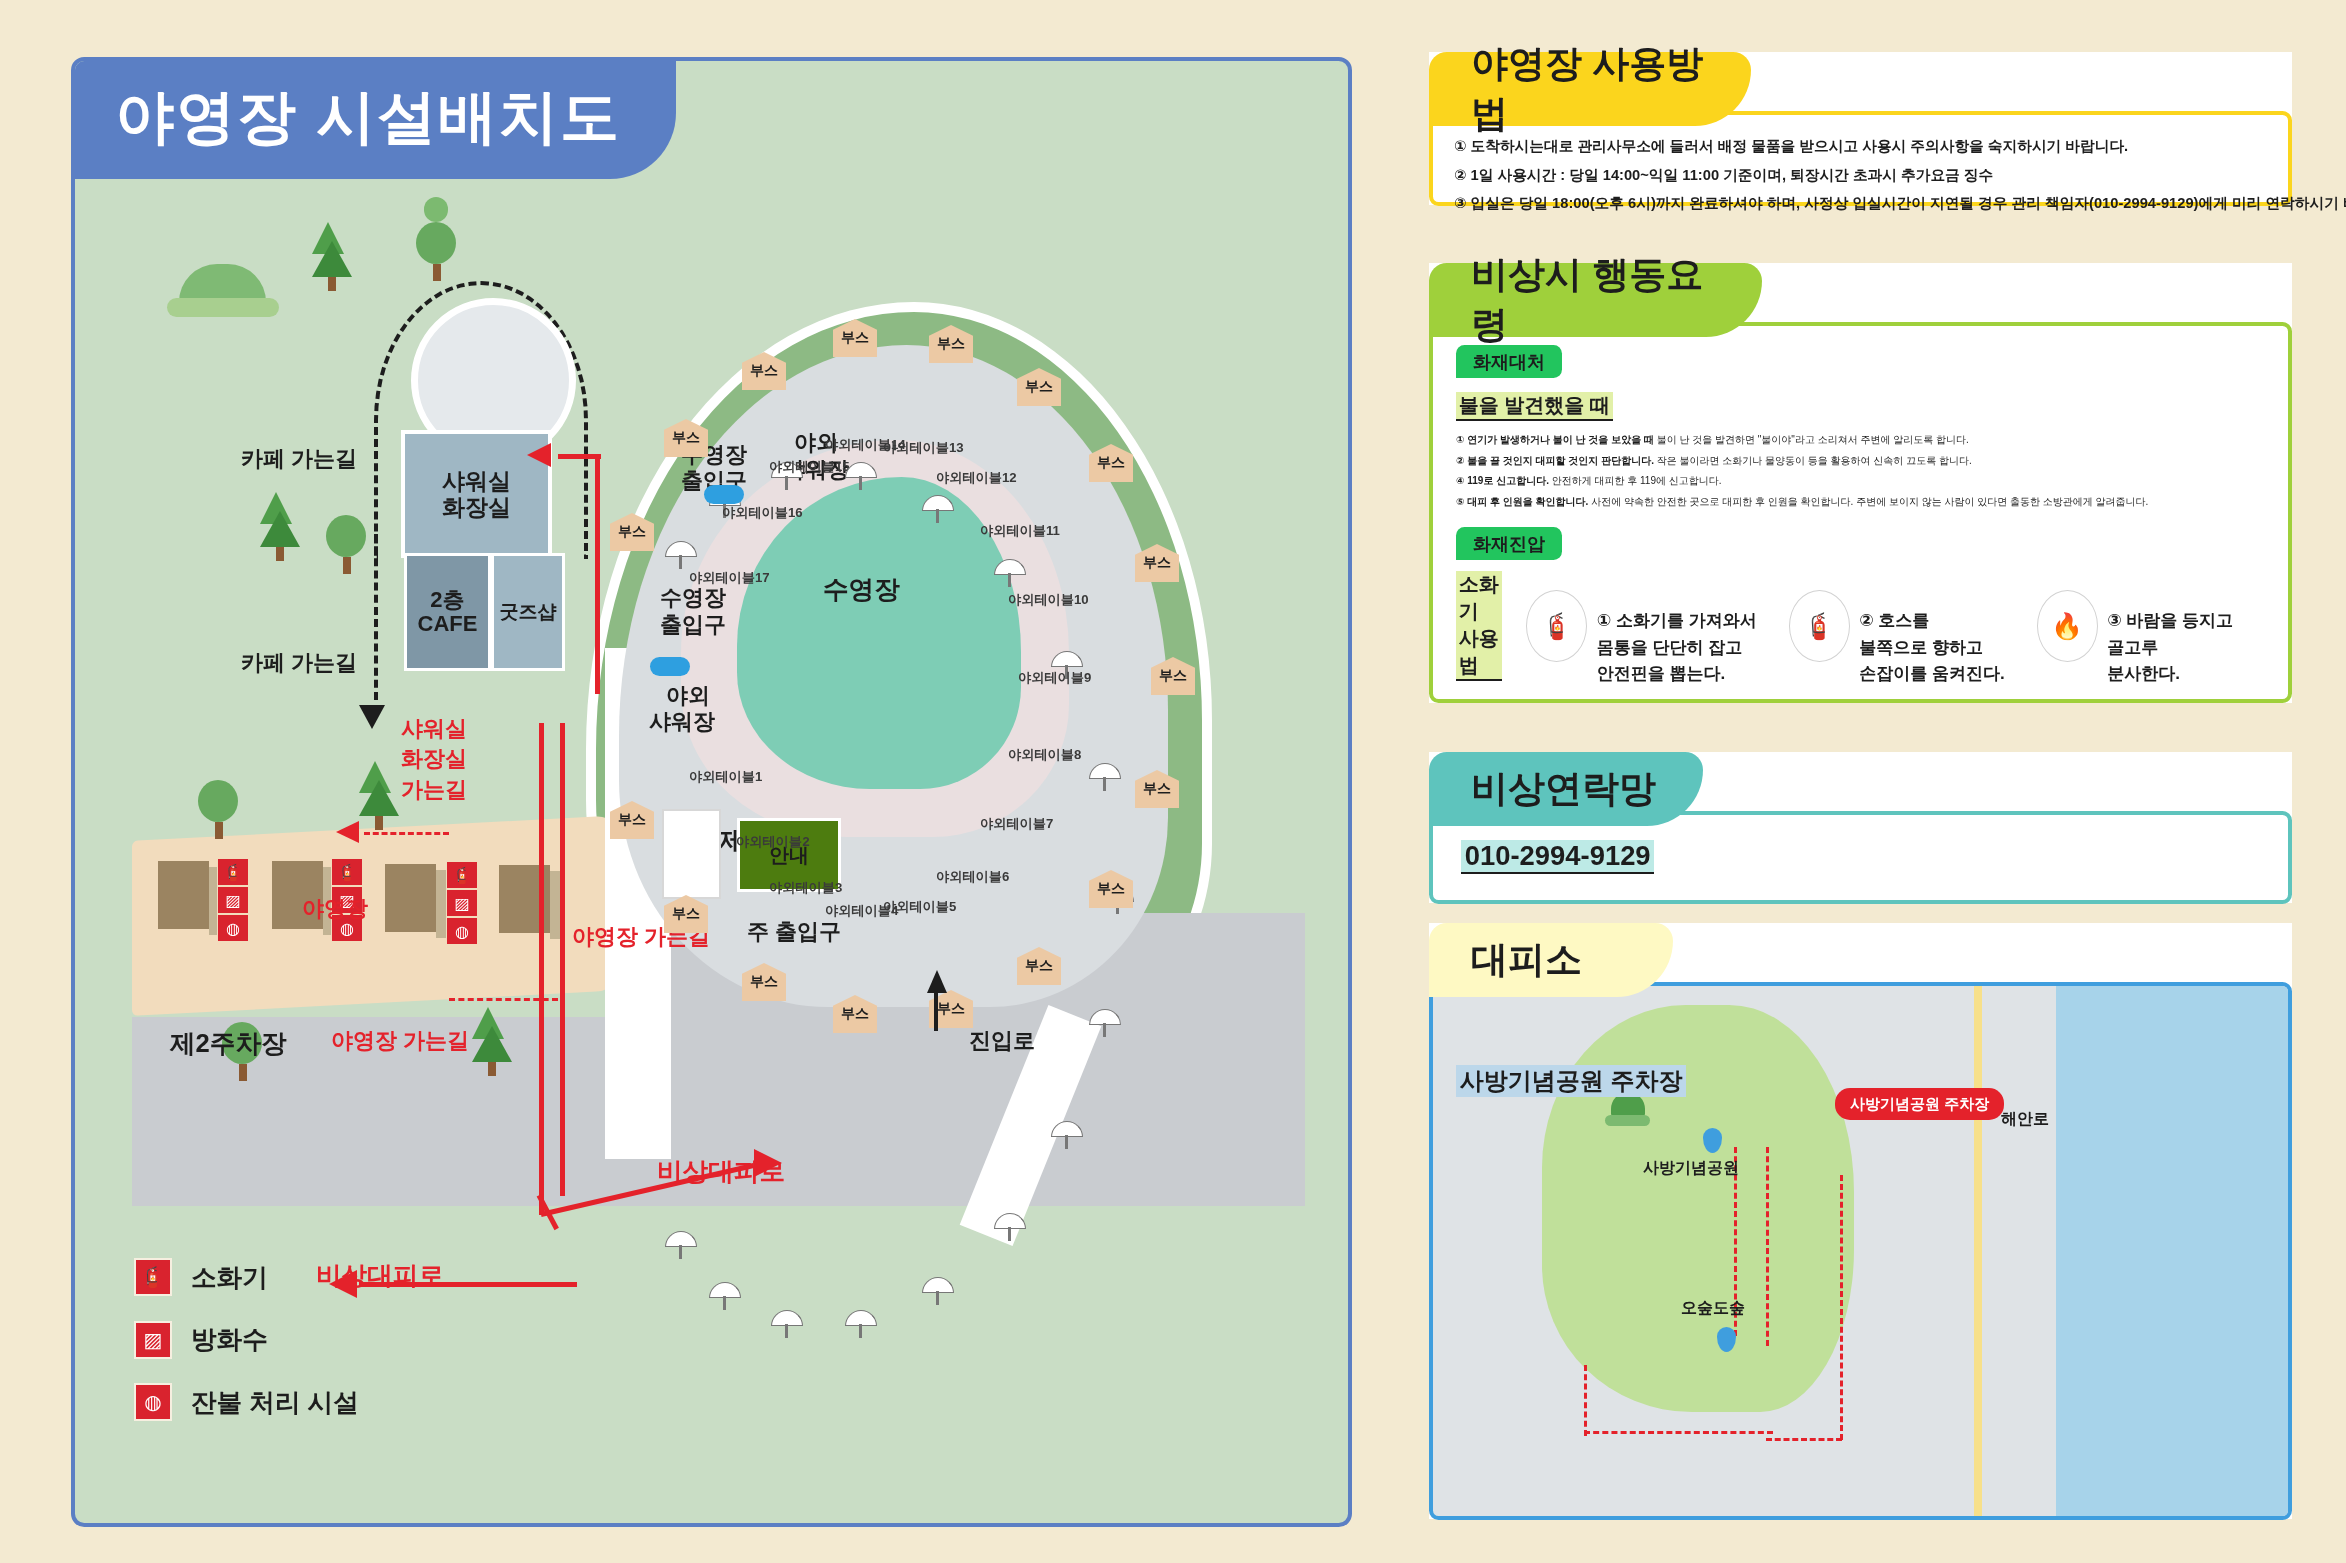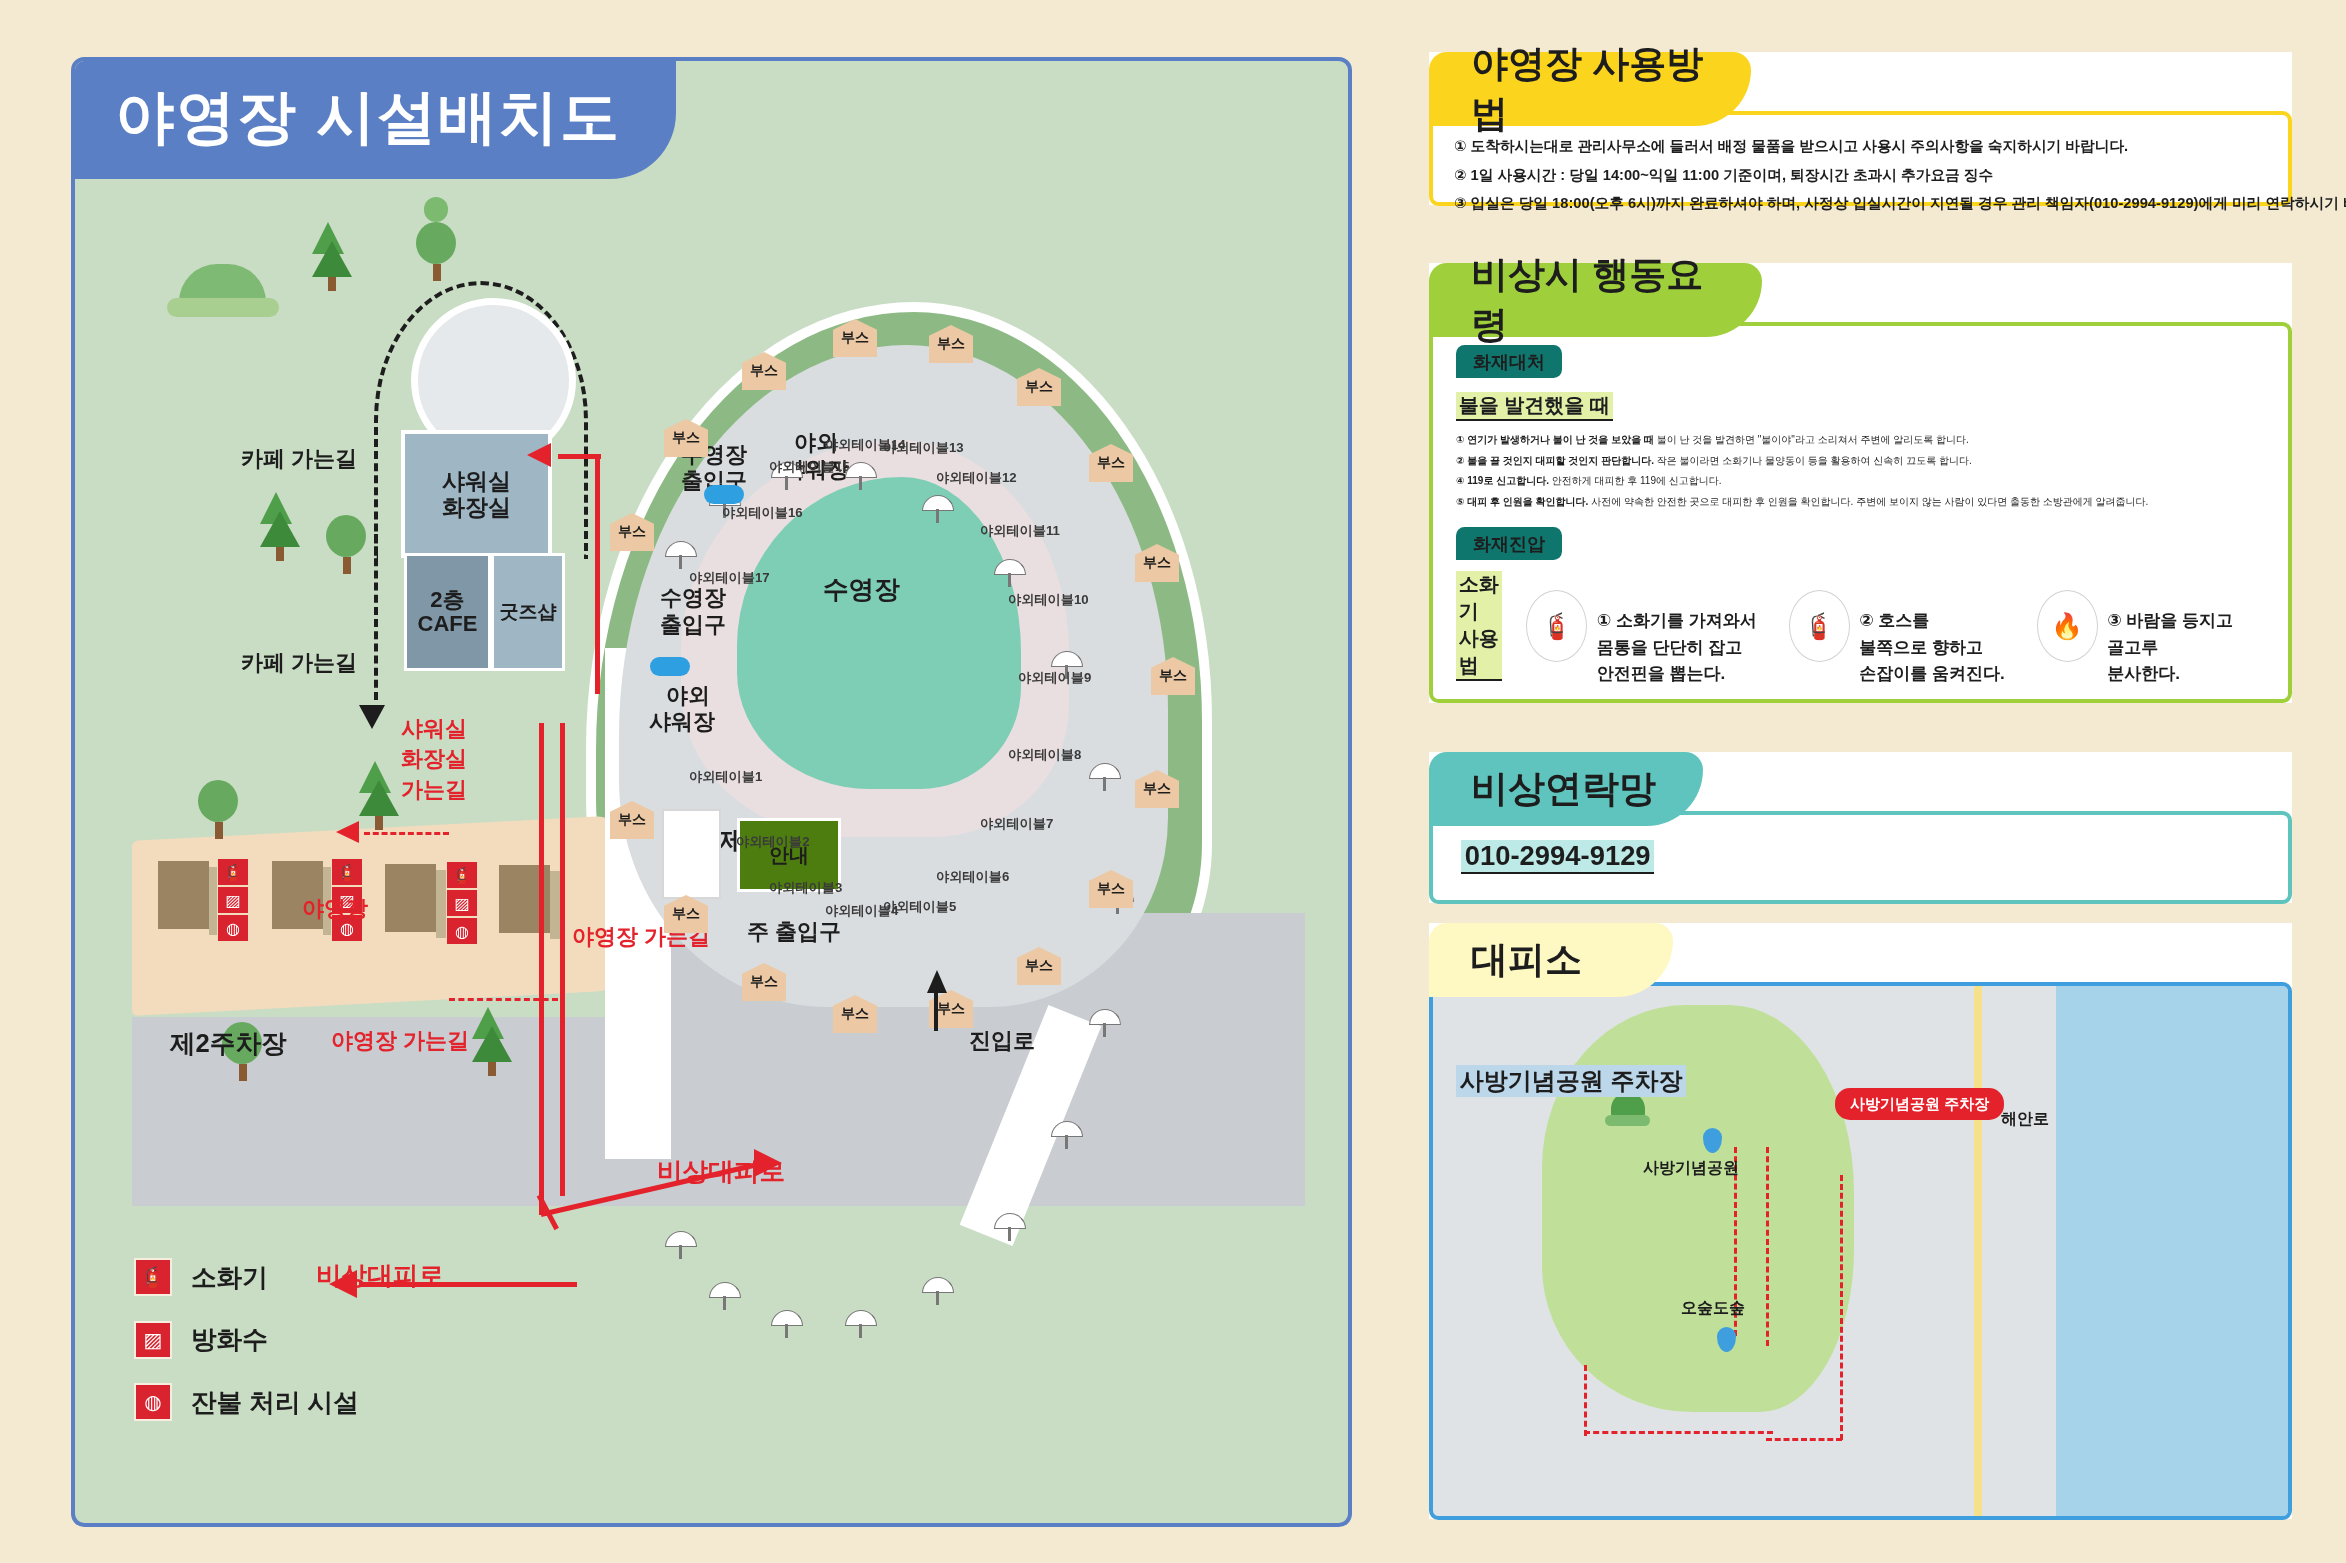--- a/index.html
+++ b/index.html
@@ -149,21 +149,21 @@
   
   #p1{left:1429px;top:52px;width:863px;height:153px;}
   #p1 .tab{background:#fbd51d;width:322px;}
   #p1 .pbody{top:59px;height:95px;border:4.7px solid #fbd51d;border-radius:0 9.5px 9.5px 9.5px;padding:17px 21px;}
   .rule{font-size:14.7px;font-weight:bold;color:#1d1d1d;line-height:1.95;white-space:nowrap;}
 
   
   #p2{left:1429px;top:263px;width:863px;height:440px;}
   #p2 .tab{background:#9fd03b;width:333px;}
   #p2 .pbody{top:59px;height:381px;border:4.7px solid #9fd03b;border-radius:0 9.5px 9.5px 9.5px;padding:19px 23px;}
-  .subtag{display:inline-block;background:#0f766e;border-radius:8.5px 8.5px 8.5px 0;
+  .subtag{display:inline-block;background:#22c55e;border-radius:8.5px 8.5px 8.5px 0;
     padding:4.7px 17px;font-size:18px;font-weight:bold;color:#1d1d1d;}
   .hl{display:inline-block;background:#e2f0a8;font-size:20px;font-weight:bold;
     color:#1d1d1d;border-bottom:2.8px solid #1d1d1d;padding:0 2.8px;}
   .eline{font-size:10px;color:#1d1d1d;line-height:2.05;white-space:nowrap;}
   .eline b{font-weight:bold;}
   #fireops{display:flex;align-items:center;margin-top:3.8px;}
   .opitem{display:flex;align-items:center;margin-right:32px;}
   .opcircle{width:59px;height:70px;border:1.9px solid #d2d2d2;border-radius:50%;
     display:flex;align-items:center;justify-content:center;font-size:25.6px;background:#fff;}
   .optext{margin-left:9.5px;font-size:17px;font-weight:bold;line-height:1.55;color:#1d1d1d;white-space:nowrap;margin-top:44px;}

